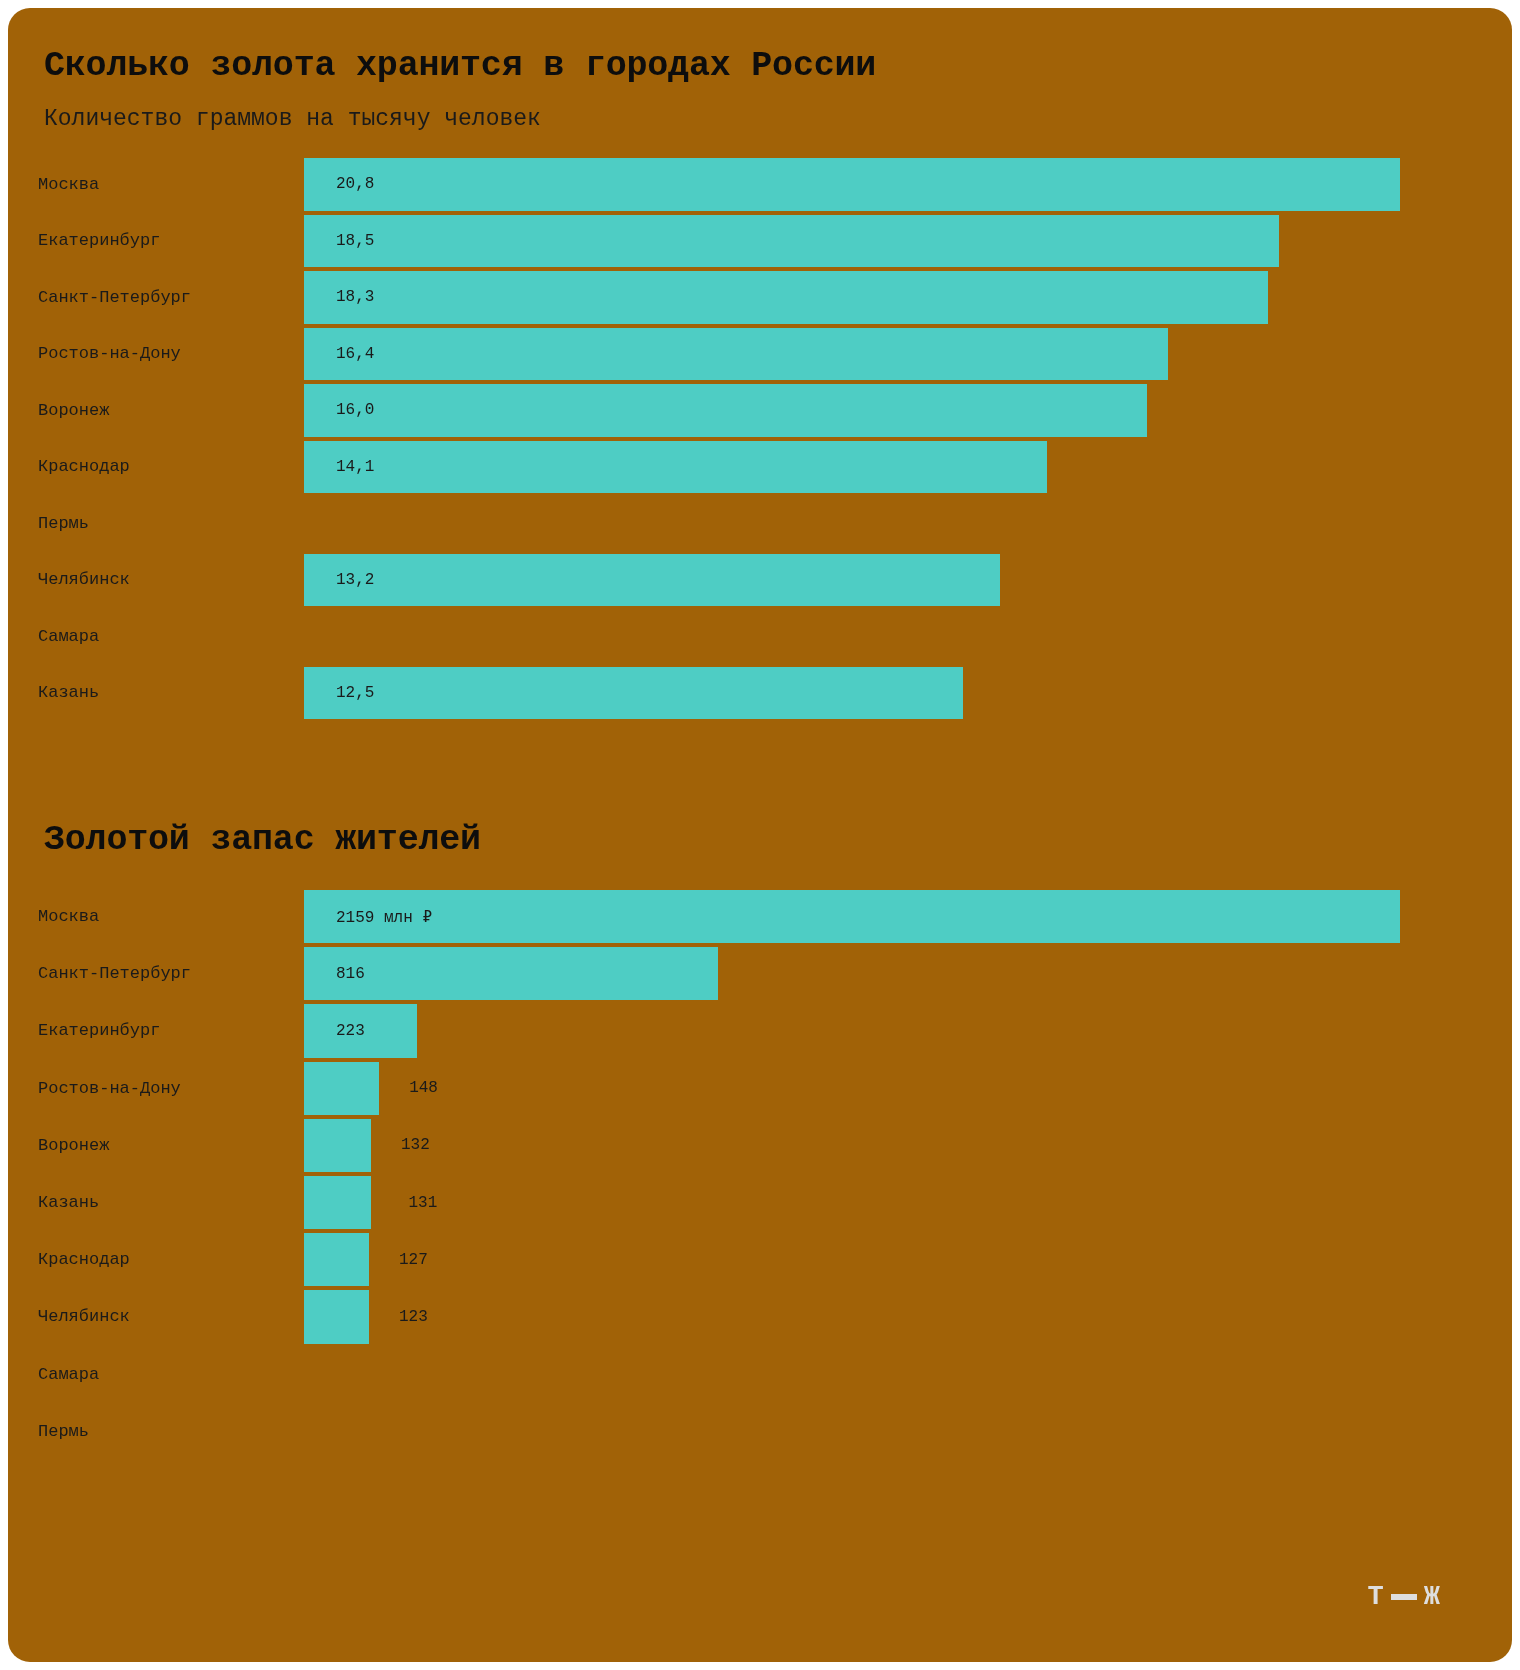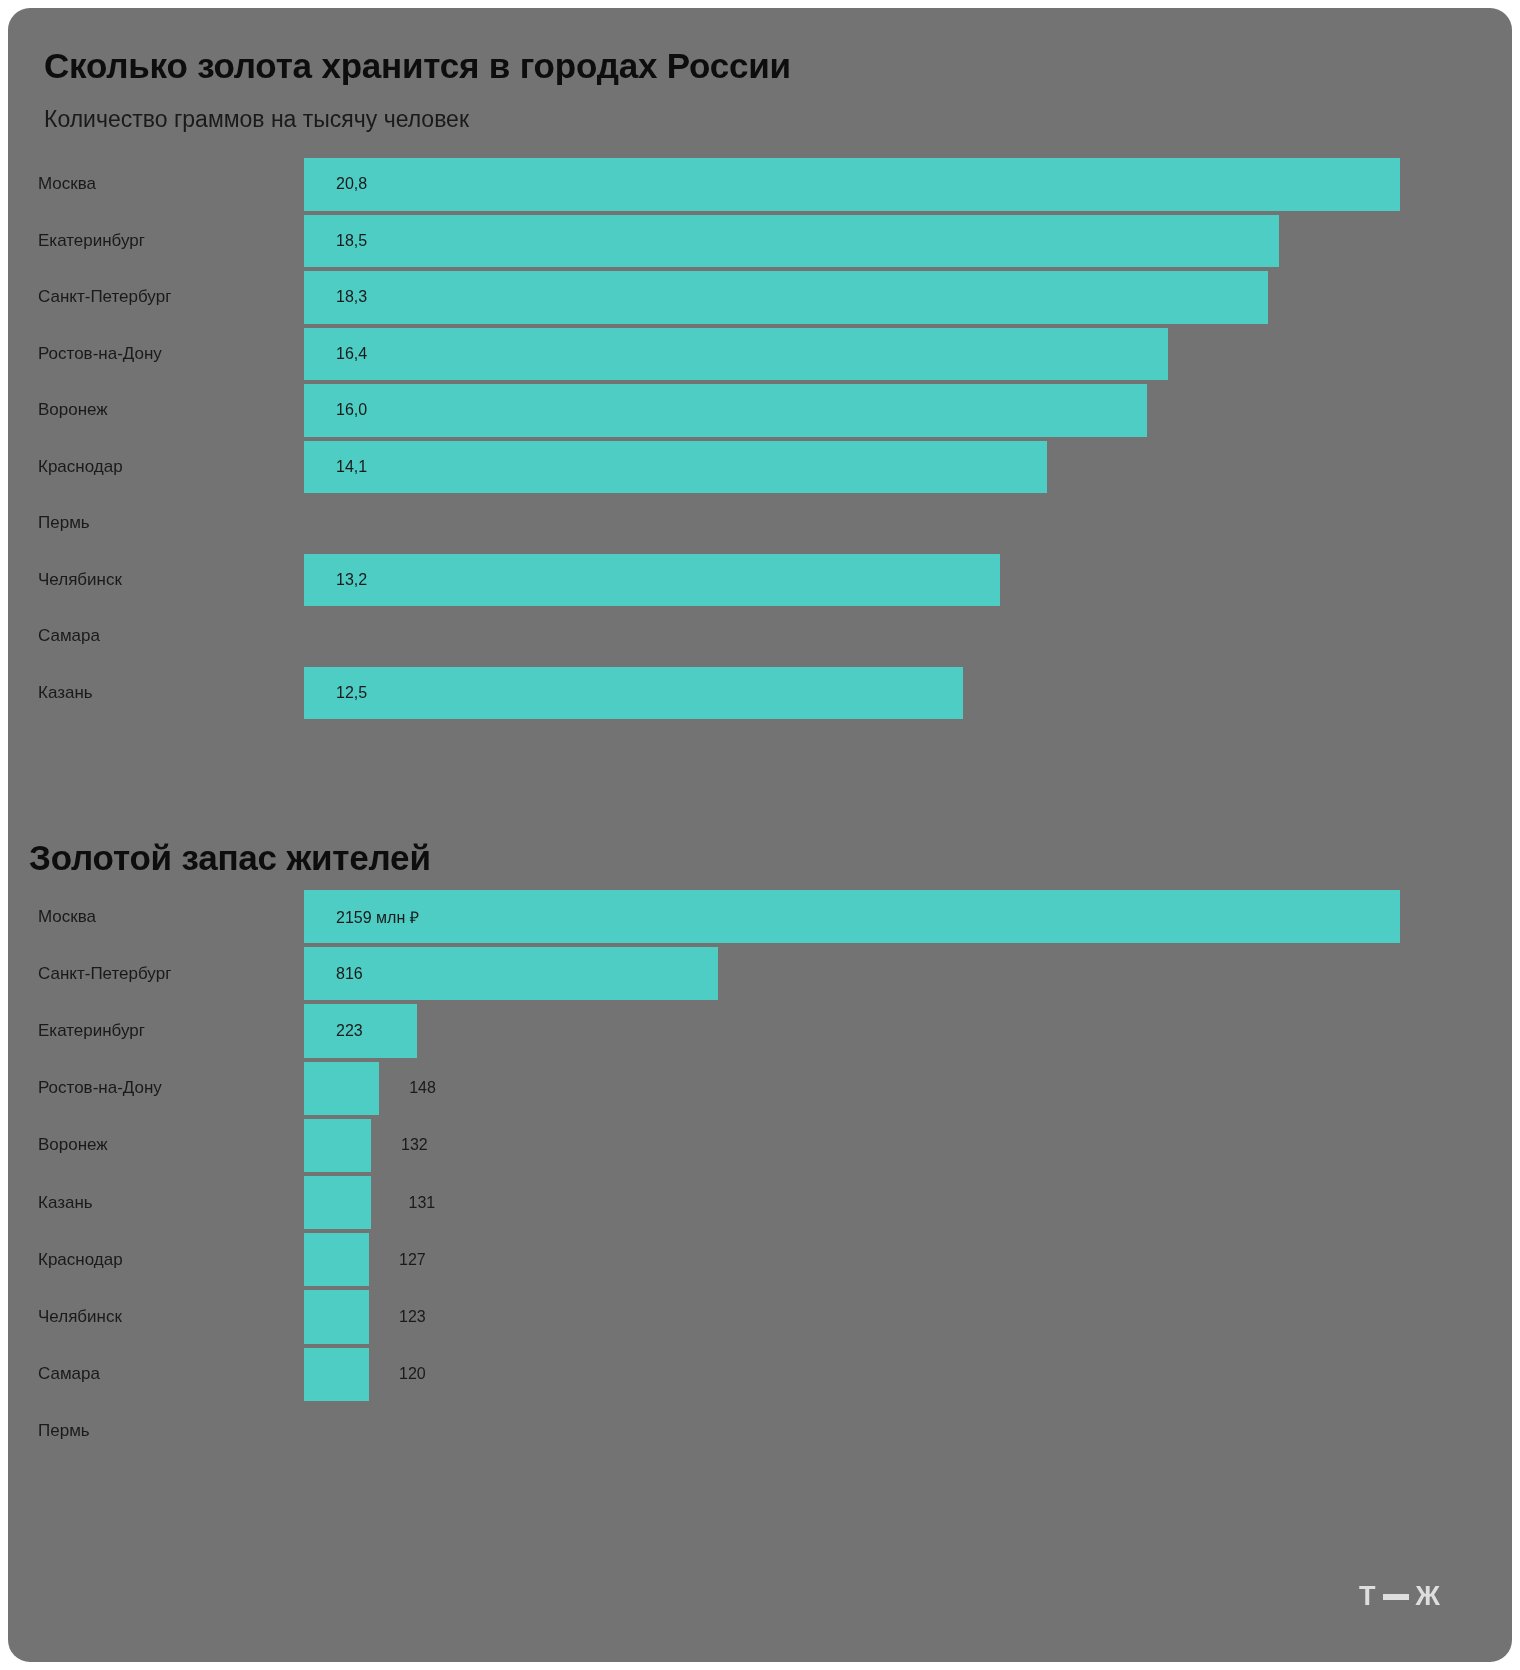--- a/index.html
+++ b/index.html
@@ -12,44 +12,45 @@
     height: 1670px;
     font-family: "Liberation Sans", sans-serif;
     -webkit-font-smoothing: antialiased;
   }
   .card {
     position: absolute;
     left: 8px;
     top: 8px;
     width: 1504px;
     height: 1654px;
-    background: #737373;
+    background: #a16207;
     border-radius: 22px;
     overflow: hidden;
+    font-family: Liberation Mono, monospace;
   }
 
   
   .chart-title {
     position: absolute;
     font-size: 35px;
     font-weight: bold;
     color: #0d0d0d;
     letter-spacing: -0.2px;
     white-space: nowrap;
   }
   .chart-subtitle {
     position: absolute;
     font-size: 23px;
     font-weight: normal;
     color: #1a1a1a;
     white-space: nowrap;
   }
   #title1 { left: 36px; top: 38px; }
   #subtitle1 { left: 36px; top: 98px; }
-  #title2 { left: 21px; top: 812px; margin-top: 18px; }
+  #title2 { left: 36px; top: 812px; }
 
   
   .chart {
     position: absolute;
     left: 0;
     width: 1504px;
   }
   #chart1 { top: 148px; }
   #chart2 { top: 880px; }
 
@@ -246,24 +247,20 @@
       </div>
       <div class="row">
         <div class="row-label">Челябинск</div>
         <div class="bar-track">
           <div class="bar" style="width: 65px; background: rgb(78, 205, 196);"></div>
           <div class="bar-value outside" style="left: 95px;">123</div>
         </div>
       </div>
       <div class="row">
         <div class="row-label">Самара</div>
-        <div class="bar-track">
-          <div class="bar" style="width: 65px; background: rgb(78, 205, 196);"></div>
-          <div class="bar-value outside" style="left: 95px;">120</div>
-        </div>
       </div>
       <div class="row">
         <div class="row-label">Пермь</div>
       </div>
     </div>
 
   <div class="logo">
     <span>Т</span>
     <span class="dash"></span>
     <span>Ж</span>

